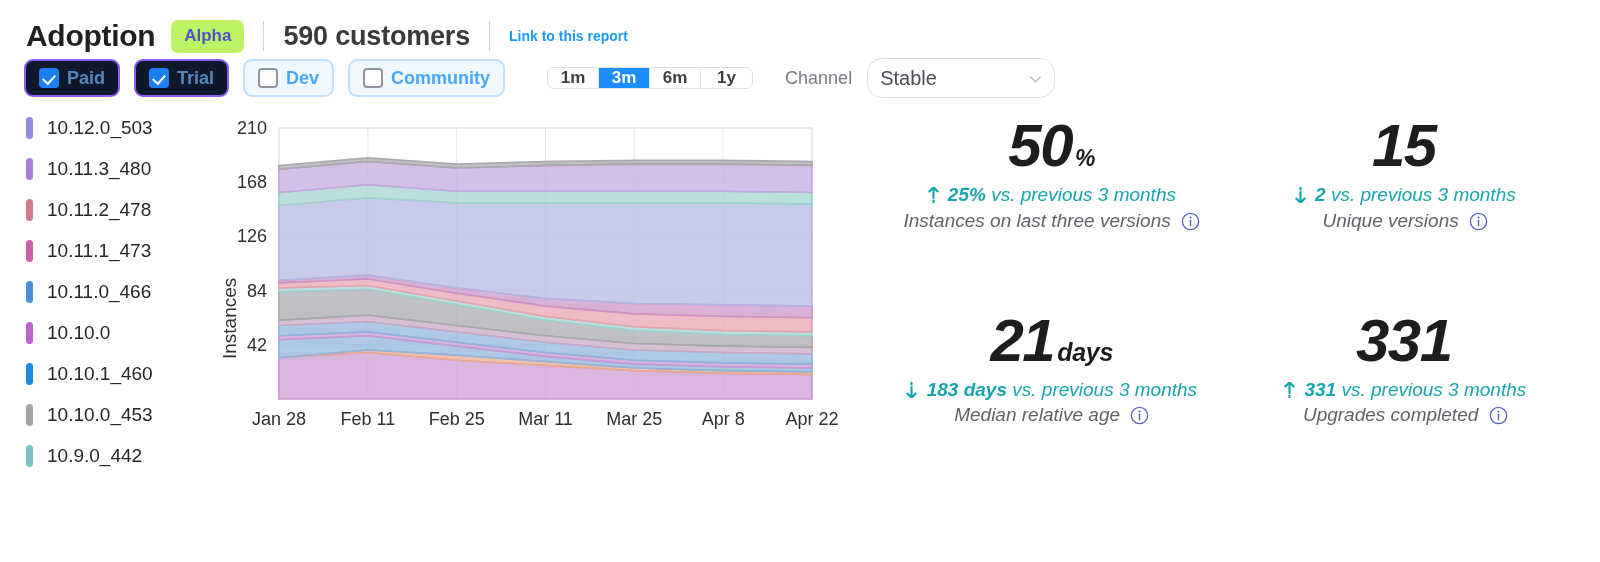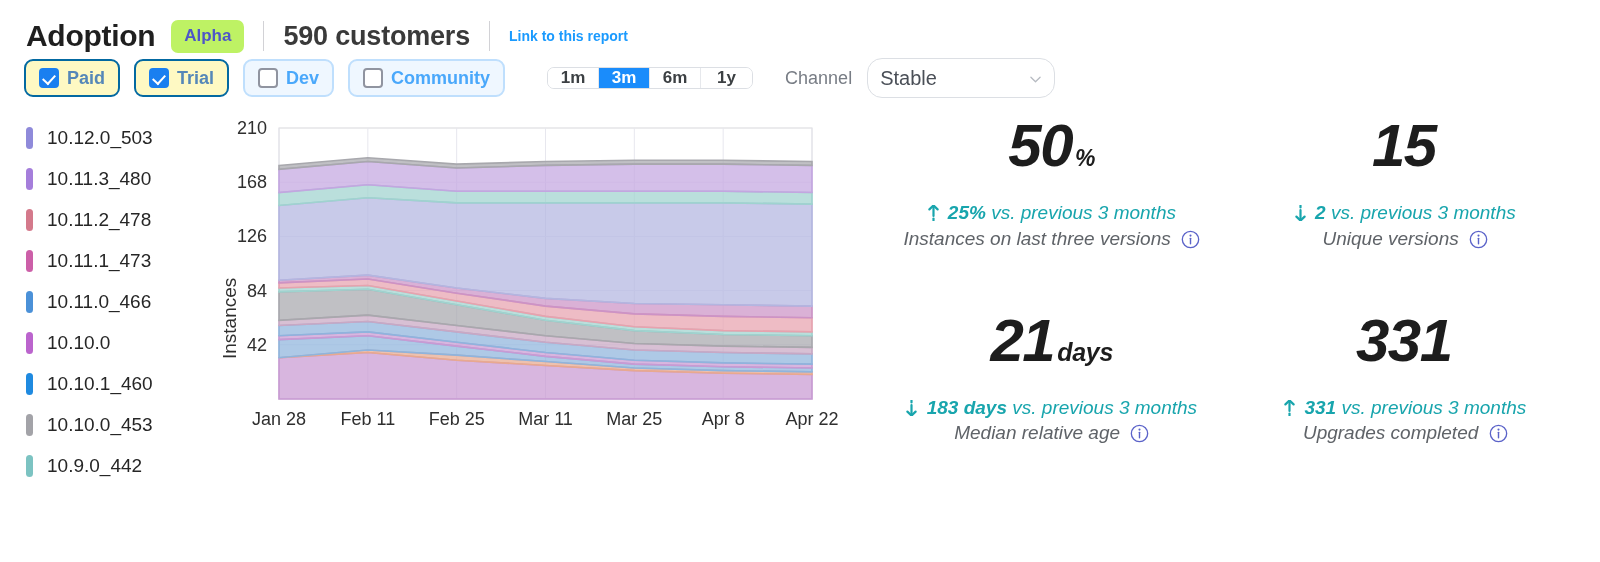--- a/index.html
+++ b/index.html
@@ -56,22 +56,22 @@
     height: 38px; padding: 0 13px;
     border-radius: 9px;
     font-size: 18px; font-weight: 700;
     cursor: pointer;
     margin-right: 14px;
     background: #eff7ff;
     border: 2px solid #bfdffd;
     color: #4aa8fb;
   }
   .chip.on {
-    background: #fef9c3;
-    border: 2px solid #0369a1;
+    background: #0f172a;
+    border: 2px solid #8b5cf6;
     color: #5587b8;
   }
   .cbox {
     width: 20px; height: 20px;
     border-radius: 4px;
     border: 2px solid #9094a0;
     background: #ffffff;
     flex: none;
     position: relative;
   }
@@ -127,21 +127,21 @@
     position: absolute; right: 13px; top: 15px;
     width: 11px; height: 11px;
   }
 
   
   .body-wrap { display: flex; padding-top: 22px; }
 
   
   .legend { width: 215px; padding-left: 26px; padding-top: 3px; }
   .legend-item {
-    display: flex; align-items: center;
+    display: flex; 
     height: 41px;
     cursor: pointer;
   }
   .sw {
     width: 7px; height: 22px;
     border-radius: 4px;
     margin-right: 14px; flex: none;
   }
   .legend-label { font-size: 19px; color: #262626; white-space: nowrap; }
 
@@ -176,21 +176,21 @@
     letter-spacing: -1.5px;
     line-height: 1.0;
     display: flex; align-items: baseline; justify-content: center;
   }
   .kpi-unit {
     font-size: 25px; font-weight: 700;
     letter-spacing: -0.3px; margin-left: 3px;
   }
   .kpi-unit.pct { font-size: 23px; }
   .kpi-delta {
-    margin-top: 25px;
+    margin-top: 7px;
     font-size: 19px; color: #18a5ad;
     line-height: 1.25;
   }
   .kpi-delta b { font-weight: 700; }
   .kpi-delta .sub { font-weight: 400; }
   .arrow {
     display: inline-block;
     width: 11px; height: 16px;
     vertical-align: -2px;
     margin-right: 4px;

